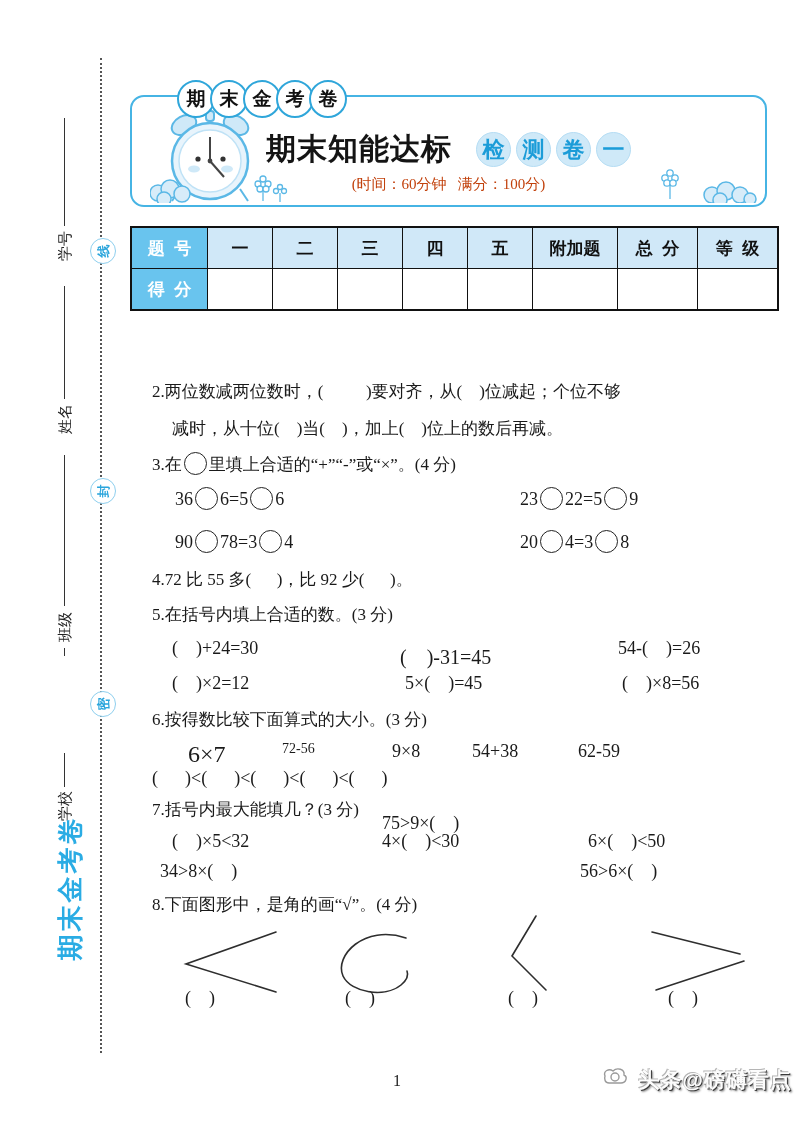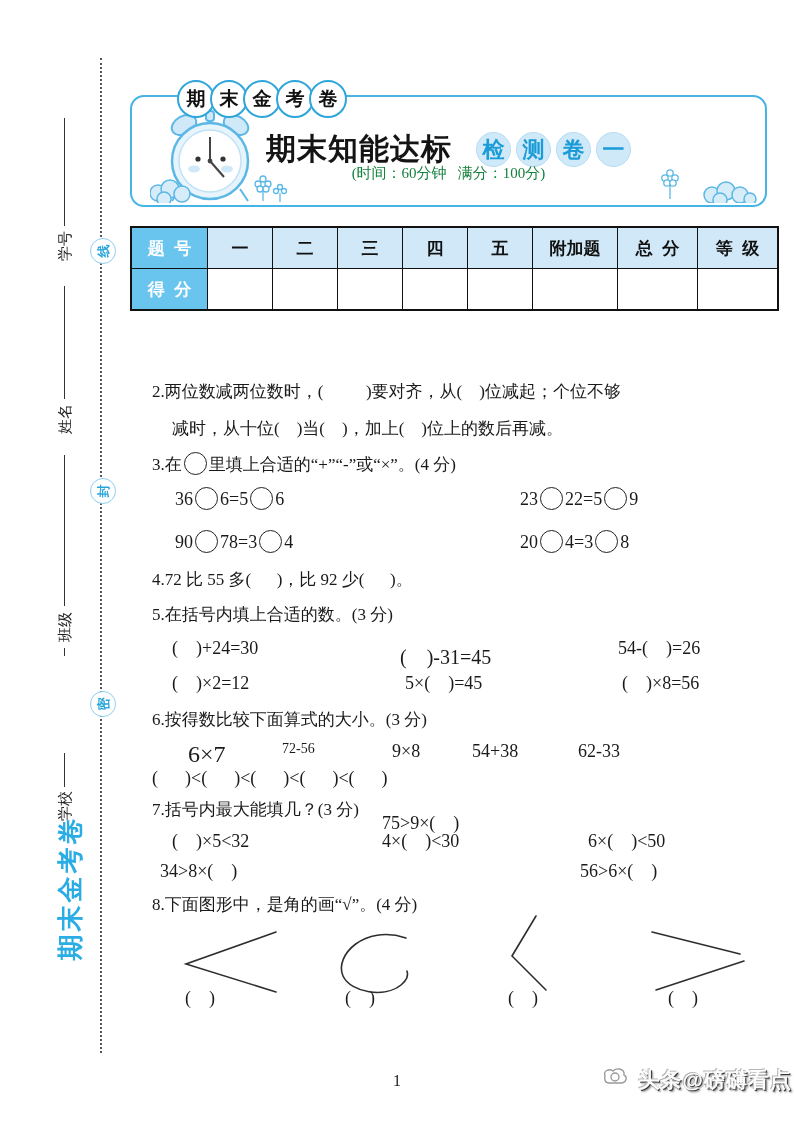--- a/index.html
+++ b/index.html
@@ -30,22 +30,22 @@
              border:2px solid #2fa6da;display:flex;align-items:center;justify-content:center;
              font:bold 19px "Liberation Sans",sans-serif;color:#111;margin-left:-5px;}
   .badge .bc:first-child{margin-left:0;}
   .titlerow{position:absolute;left:0;top:32px;width:100%;display:flex;
             justify-content:center;align-items:center;gap:5px;}
   .titleblack{font:bold 30px "Liberation Sans",sans-serif;color:#141414;letter-spacing:1px;
               margin-right:19px;}
   .tc{width:33px;height:33px;border-radius:50%;background:#cfe9f8;border:1px solid #b5ddf4;
       display:flex;align-items:center;justify-content:center;
       font:bold 22px "Liberation Sans",sans-serif;color:#1b9cd8;}
-  .subtitle{position:absolute;left:0;bottom:22px;width:100%;text-align:center;
-            font:15px "Liberation Serif",serif;color:#15803d;white-space:pre;}
+  .subtitle{position:absolute;left:0;bottom:11px;width:100%;text-align:center;
+            font:15px "Liberation Serif",serif;color:#c2410c;white-space:pre;}
   .clock{position:absolute;left:18px;top:12px;}
   .decor-r{position:absolute;right:8px;bottom:2px;}
 
   
   table.score{position:absolute;left:130px;top:226px;border-collapse:collapse;
               border:2.5px solid #111;table-layout:fixed;}
   table.score td{border:1.6px solid #111;height:38px;text-align:center;
                  font:bold 17px "Liberation Sans",sans-serif;white-space:pre;}
   td.lab{background:#69c4ee;color:#fff;width:73px;}
   tr.hrow td.col{background:#d0e8f8;color:#111;}
@@ -219,21 +219,21 @@
   <div class="q" style="left:618px;top:638px;font-size:18px">54-(&nbsp;&nbsp;&nbsp;&nbsp;)=26</div>
   <div class="q" style="left:172px;top:673px;font-size:18px">(&nbsp;&nbsp;&nbsp;&nbsp;)×2=12</div>
   <div class="q" style="left:405px;top:673px;font-size:18px">5×(&nbsp;&nbsp;&nbsp;&nbsp;)=45</div>
   <div class="q" style="left:622px;top:673px;font-size:18px">(&nbsp;&nbsp;&nbsp;&nbsp;)×8=56</div>
 
   <div class="q" style="left:152px;top:708px">6.按得数比较下面算式的大小。(3 分)</div>
   <div class="q" style="left:188px;top:741px;font-size:24px">6×7</div>
   <div class="q" style="left:282px;top:741px;font-size:14px">72-56</div>
   <div class="q" style="left:392px;top:741px;font-size:18px">9×8</div>
   <div class="q" style="left:472px;top:741px;font-size:18px">54+38</div>
-  <div class="q" style="left:578px;top:741px;font-size:18px">62-33</div>
+  <div class="q" style="left:578px;top:741px;font-size:18px">62-59</div>
   <div class="q" style="left:152px;top:768px;font-size:18px">(&nbsp;&nbsp;&nbsp;&nbsp;&nbsp;&nbsp;)&lt;(&nbsp;&nbsp;&nbsp;&nbsp;&nbsp;&nbsp;)&lt;(&nbsp;&nbsp;&nbsp;&nbsp;&nbsp;&nbsp;)&lt;(&nbsp;&nbsp;&nbsp;&nbsp;&nbsp;&nbsp;)&lt;(&nbsp;&nbsp;&nbsp;&nbsp;&nbsp;&nbsp;)</div>
 
   <div class="q" style="left:152px;top:798px">7.括号内最大能填几？(3 分)</div>
   <div class="q" style="left:172px;top:831px;font-size:18px">(&nbsp;&nbsp;&nbsp;&nbsp;)×5&lt;32</div>
   <div class="q" style="left:382px;top:831px;font-size:18px">4×(&nbsp;&nbsp;&nbsp;&nbsp;)&lt;30</div>
   <div class="q" style="left:588px;top:831px;font-size:18px">6×(&nbsp;&nbsp;&nbsp;&nbsp;)&lt;50</div>
   <div class="q" style="left:160px;top:861px;font-size:18px">34&gt;8×(&nbsp;&nbsp;&nbsp;&nbsp;)</div>
   <div class="q" style="left:382px;top:813px;font-size:18px">75&gt;9×(&nbsp;&nbsp;&nbsp;&nbsp;)</div>
   <div class="q" style="left:580px;top:861px;font-size:18px">56&gt;6×(&nbsp;&nbsp;&nbsp;&nbsp;)</div>
 

